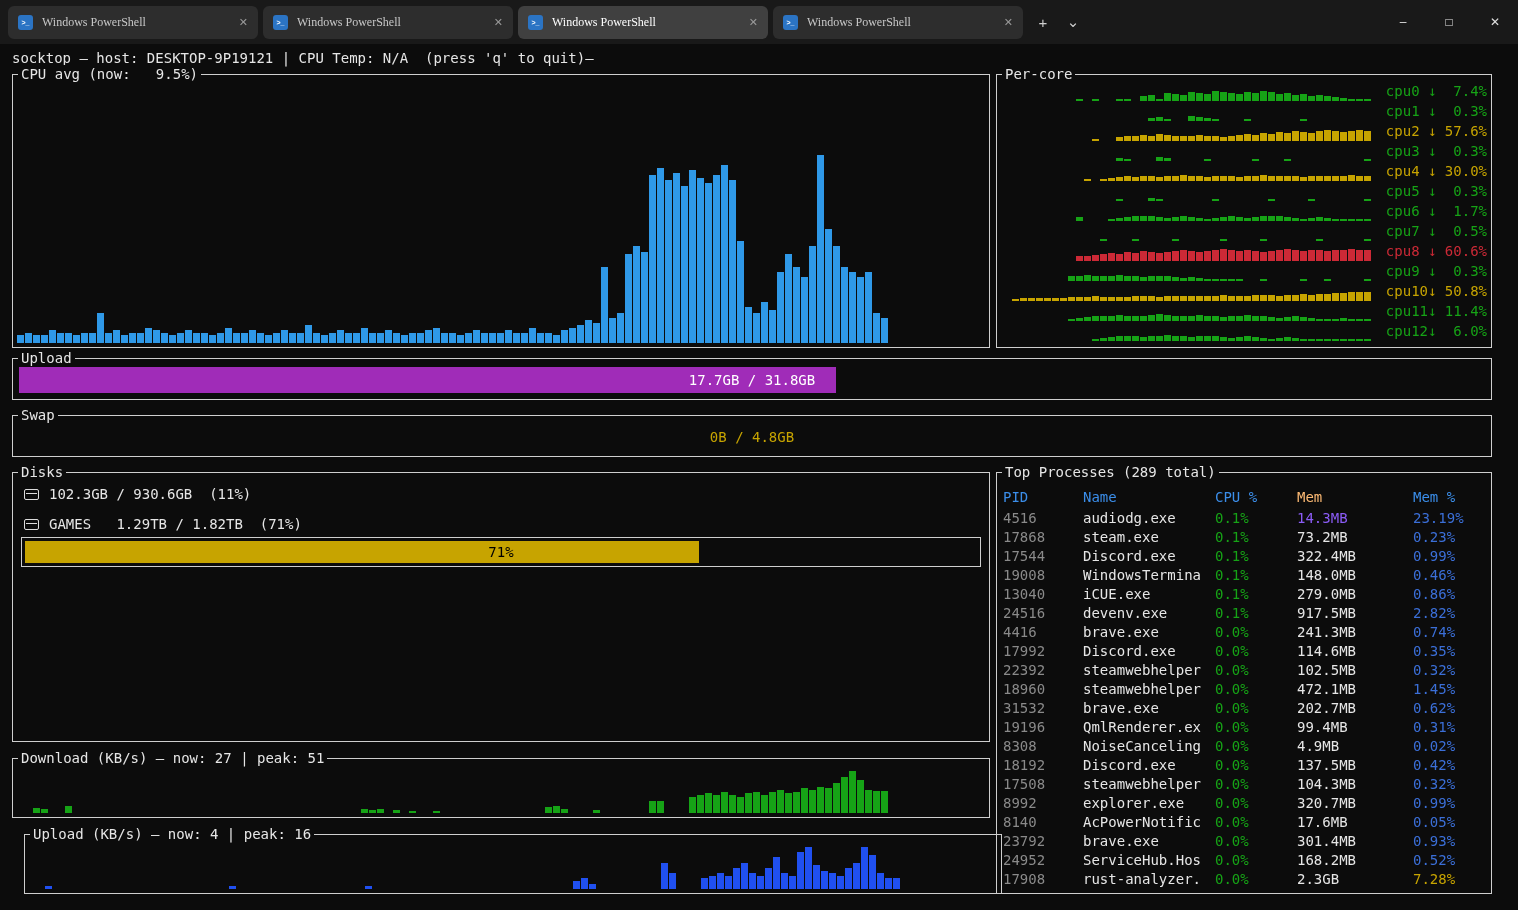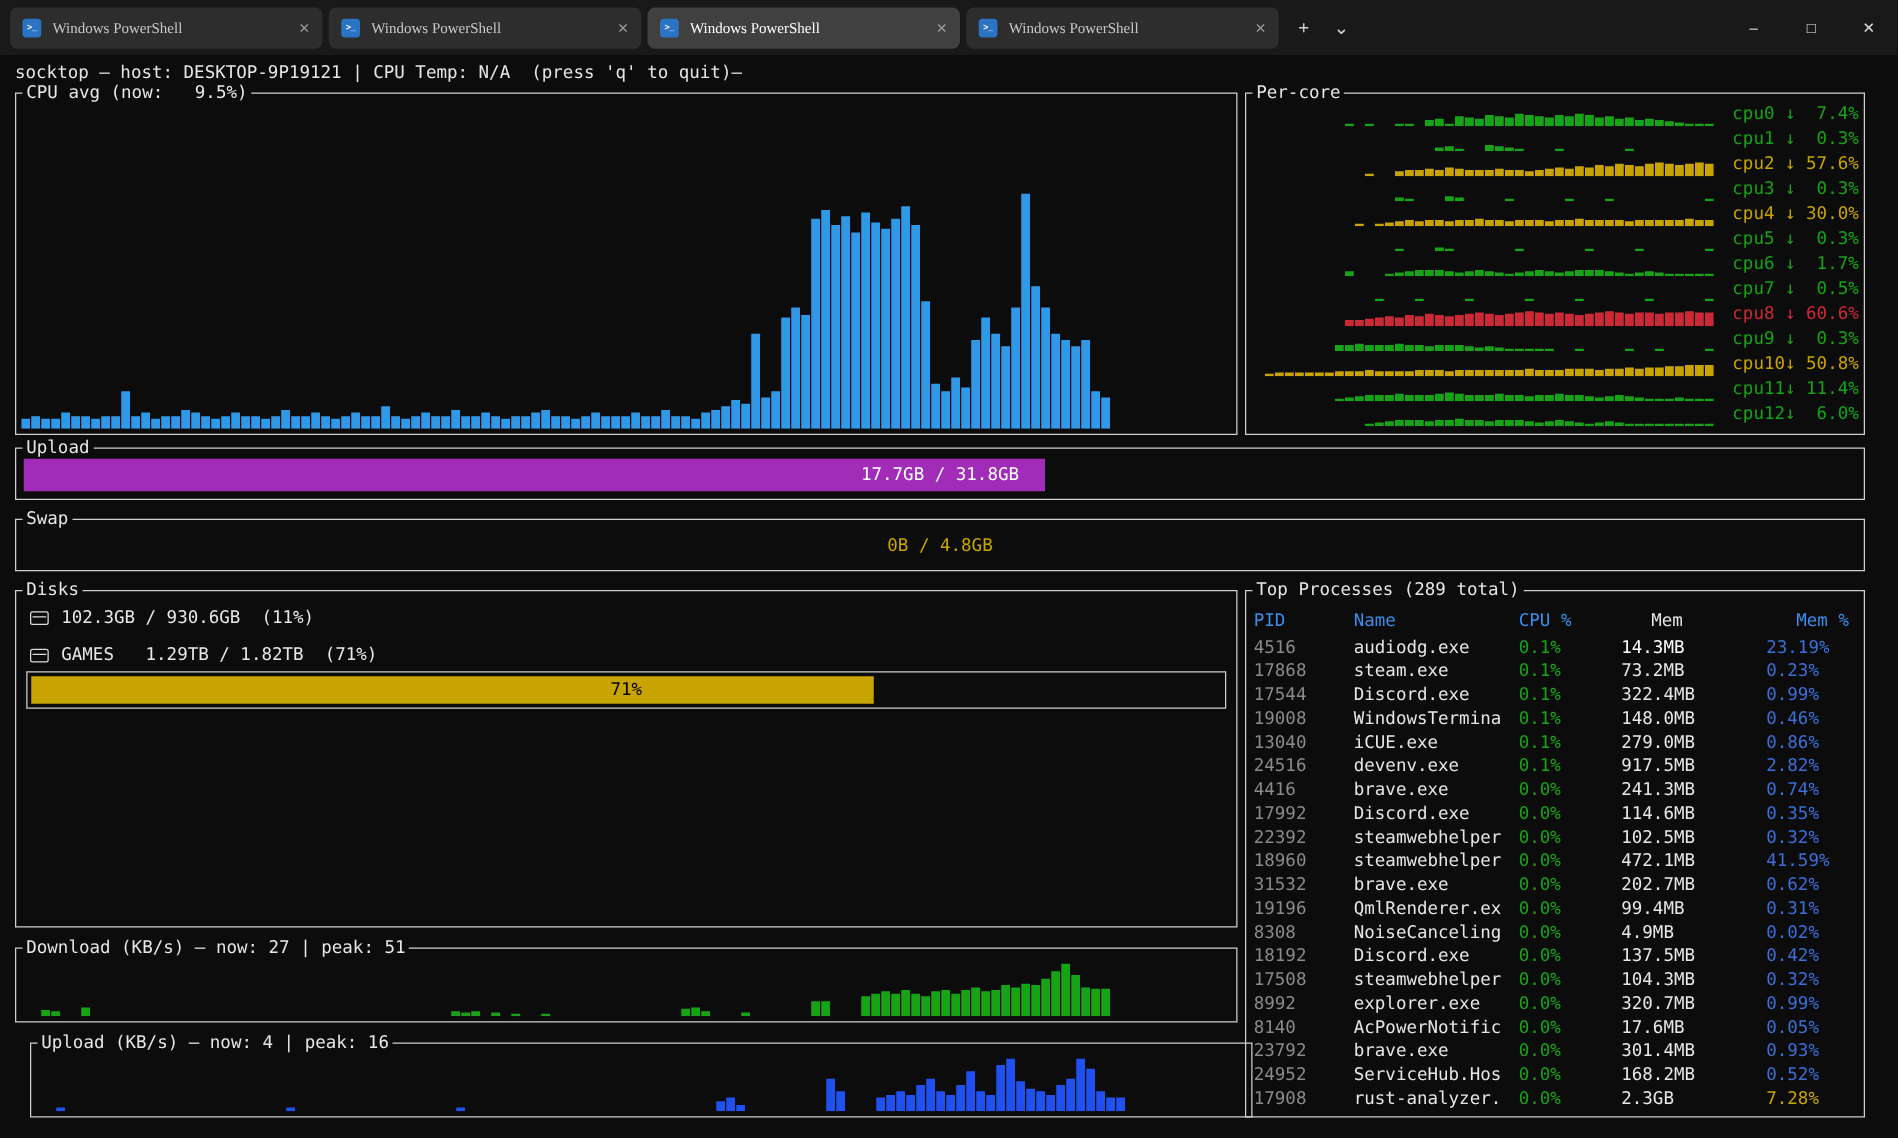--- a/index.html
+++ b/index.html
@@ -1090,34 +1090,34 @@
         </div>
     </div>
 
     <div class="panel" id="procPanel">
       <span class="ptitle">Top Processes (289 total)</span>
       <div class="proc-wrap">
         <div class="prow head" id="procHead">
           <span class="c-pid" style="color: rgb(59, 142, 234);">PID</span>
           <span class="c-name" style="color: rgb(59, 142, 234);">Name</span>
           <span class="c-cpu" style="color: rgb(59, 142, 234);">CPU %</span>
-          <span class="c-mem" style="color: #e5e5e5; margin-left: 24px;">Mem</span>
+          <span class="c-mem" style="color: #fdba74;">Mem</span>
           <span class="c-memp" style="color: rgb(59, 142, 234);">Mem %</span>
         </div>
         <div id="procRows">
-            <div class="prow"><span class="c-pid" style="color: rgb(138, 138, 138);">4516</span><span class="c-name" style="color: rgb(230, 230, 230);">audiodg.exe</span><span class="c-cpu" style="color: rgb(22, 163, 22);">0.1%</span><span class="c-mem" style="color: #ffffff;">14.3MB</span><span class="c-memp" style="color: rgb(59, 111, 216);">23.19%</span></div>
+            <div class="prow"><span class="c-pid" style="color: rgb(138, 138, 138);">4516</span><span class="c-name" style="color: rgb(230, 230, 230);">audiodg.exe</span><span class="c-cpu" style="color: rgb(22, 163, 22);">0.1%</span><span class="c-mem" style="color: #8b5cf6;">14.3MB</span><span class="c-memp" style="color: rgb(59, 111, 216);">23.19%</span></div>
             <div class="prow"><span class="c-pid" style="color: rgb(138, 138, 138);">17868</span><span class="c-name" style="color: rgb(230, 230, 230);">steam.exe</span><span class="c-cpu" style="color: rgb(22, 163, 22);">0.1%</span><span class="c-mem" style="color: rgb(230, 230, 230);">73.2MB</span><span class="c-memp" style="color: rgb(59, 111, 216);">0.23%</span></div>
             <div class="prow"><span class="c-pid" style="color: rgb(138, 138, 138);">17544</span><span class="c-name" style="color: rgb(230, 230, 230);">Discord.exe</span><span class="c-cpu" style="color: rgb(22, 163, 22);">0.1%</span><span class="c-mem" style="color: rgb(230, 230, 230);">322.4MB</span><span class="c-memp" style="color: rgb(59, 111, 216);">0.99%</span></div>
             <div class="prow"><span class="c-pid" style="color: rgb(138, 138, 138);">19008</span><span class="c-name" style="color: rgb(230, 230, 230);">WindowsTermina</span><span class="c-cpu" style="color: rgb(22, 163, 22);">0.1%</span><span class="c-mem" style="color: rgb(230, 230, 230);">148.0MB</span><span class="c-memp" style="color: rgb(59, 111, 216);">0.46%</span></div>
             <div class="prow"><span class="c-pid" style="color: rgb(138, 138, 138);">13040</span><span class="c-name" style="color: rgb(230, 230, 230);">iCUE.exe</span><span class="c-cpu" style="color: rgb(22, 163, 22);">0.1%</span><span class="c-mem" style="color: rgb(230, 230, 230);">279.0MB</span><span class="c-memp" style="color: rgb(59, 111, 216);">0.86%</span></div>
             <div class="prow"><span class="c-pid" style="color: rgb(138, 138, 138);">24516</span><span class="c-name" style="color: rgb(230, 230, 230);">devenv.exe</span><span class="c-cpu" style="color: rgb(22, 163, 22);">0.1%</span><span class="c-mem" style="color: rgb(230, 230, 230);">917.5MB</span><span class="c-memp" style="color: rgb(59, 111, 216);">2.82%</span></div>
             <div class="prow"><span class="c-pid" style="color: rgb(138, 138, 138);">4416</span><span class="c-name" style="color: rgb(230, 230, 230);">brave.exe</span><span class="c-cpu" style="color: rgb(22, 163, 22);">0.0%</span><span class="c-mem" style="color: rgb(230, 230, 230);">241.3MB</span><span class="c-memp" style="color: rgb(59, 111, 216);">0.74%</span></div>
             <div class="prow"><span class="c-pid" style="color: rgb(138, 138, 138);">17992</span><span class="c-name" style="color: rgb(230, 230, 230);">Discord.exe</span><span class="c-cpu" style="color: rgb(22, 163, 22);">0.0%</span><span class="c-mem" style="color: rgb(230, 230, 230);">114.6MB</span><span class="c-memp" style="color: rgb(59, 111, 216);">0.35%</span></div>
             <div class="prow"><span class="c-pid" style="color: rgb(138, 138, 138);">22392</span><span class="c-name" style="color: rgb(230, 230, 230);">steamwebhelper</span><span class="c-cpu" style="color: rgb(22, 163, 22);">0.0%</span><span class="c-mem" style="color: rgb(230, 230, 230);">102.5MB</span><span class="c-memp" style="color: rgb(59, 111, 216);">0.32%</span></div>
-            <div class="prow"><span class="c-pid" style="color: rgb(138, 138, 138);">18960</span><span class="c-name" style="color: rgb(230, 230, 230);">steamwebhelper</span><span class="c-cpu" style="color: rgb(22, 163, 22);">0.0%</span><span class="c-mem" style="color: rgb(230, 230, 230);">472.1MB</span><span class="c-memp" style="color: rgb(59, 111, 216);">41.59%</span></div>
+            <div class="prow"><span class="c-pid" style="color: rgb(138, 138, 138);">18960</span><span class="c-name" style="color: rgb(230, 230, 230);">steamwebhelper</span><span class="c-cpu" style="color: rgb(22, 163, 22);">0.0%</span><span class="c-mem" style="color: rgb(230, 230, 230);">472.1MB</span><span class="c-memp" style="color: rgb(59, 111, 216);">1.45%</span></div>
             <div class="prow"><span class="c-pid" style="color: rgb(138, 138, 138);">31532</span><span class="c-name" style="color: rgb(230, 230, 230);">brave.exe</span><span class="c-cpu" style="color: rgb(22, 163, 22);">0.0%</span><span class="c-mem" style="color: rgb(230, 230, 230);">202.7MB</span><span class="c-memp" style="color: rgb(59, 111, 216);">0.62%</span></div>
             <div class="prow"><span class="c-pid" style="color: rgb(138, 138, 138);">19196</span><span class="c-name" style="color: rgb(230, 230, 230);">QmlRenderer.ex</span><span class="c-cpu" style="color: rgb(22, 163, 22);">0.0%</span><span class="c-mem" style="color: rgb(230, 230, 230);">99.4MB</span><span class="c-memp" style="color: rgb(59, 111, 216);">0.31%</span></div>
             <div class="prow"><span class="c-pid" style="color: rgb(138, 138, 138);">8308</span><span class="c-name" style="color: rgb(230, 230, 230);">NoiseCanceling</span><span class="c-cpu" style="color: rgb(22, 163, 22);">0.0%</span><span class="c-mem" style="color: rgb(230, 230, 230);">4.9MB</span><span class="c-memp" style="color: rgb(59, 111, 216);">0.02%</span></div>
             <div class="prow"><span class="c-pid" style="color: rgb(138, 138, 138);">18192</span><span class="c-name" style="color: rgb(230, 230, 230);">Discord.exe</span><span class="c-cpu" style="color: rgb(22, 163, 22);">0.0%</span><span class="c-mem" style="color: rgb(230, 230, 230);">137.5MB</span><span class="c-memp" style="color: rgb(59, 111, 216);">0.42%</span></div>
             <div class="prow"><span class="c-pid" style="color: rgb(138, 138, 138);">17508</span><span class="c-name" style="color: rgb(230, 230, 230);">steamwebhelper</span><span class="c-cpu" style="color: rgb(22, 163, 22);">0.0%</span><span class="c-mem" style="color: rgb(230, 230, 230);">104.3MB</span><span class="c-memp" style="color: rgb(59, 111, 216);">0.32%</span></div>
             <div class="prow"><span class="c-pid" style="color: rgb(138, 138, 138);">8992</span><span class="c-name" style="color: rgb(230, 230, 230);">explorer.exe</span><span class="c-cpu" style="color: rgb(22, 163, 22);">0.0%</span><span class="c-mem" style="color: rgb(230, 230, 230);">320.7MB</span><span class="c-memp" style="color: rgb(59, 111, 216);">0.99%</span></div>
             <div class="prow"><span class="c-pid" style="color: rgb(138, 138, 138);">8140</span><span class="c-name" style="color: rgb(230, 230, 230);">AcPowerNotific</span><span class="c-cpu" style="color: rgb(22, 163, 22);">0.0%</span><span class="c-mem" style="color: rgb(230, 230, 230);">17.6MB</span><span class="c-memp" style="color: rgb(59, 111, 216);">0.05%</span></div>
             <div class="prow"><span class="c-pid" style="color: rgb(138, 138, 138);">23792</span><span class="c-name" style="color: rgb(230, 230, 230);">brave.exe</span><span class="c-cpu" style="color: rgb(22, 163, 22);">0.0%</span><span class="c-mem" style="color: rgb(230, 230, 230);">301.4MB</span><span class="c-memp" style="color: rgb(59, 111, 216);">0.93%</span></div>
             <div class="prow"><span class="c-pid" style="color: rgb(138, 138, 138);">24952</span><span class="c-name" style="color: rgb(230, 230, 230);">ServiceHub.Hos</span><span class="c-cpu" style="color: rgb(22, 163, 22);">0.0%</span><span class="c-mem" style="color: rgb(230, 230, 230);">168.2MB</span><span class="c-memp" style="color: rgb(59, 111, 216);">0.52%</span></div>
             <div class="prow"><span class="c-pid" style="color: rgb(138, 138, 138);">17908</span><span class="c-name" style="color: rgb(230, 230, 230);">rust-analyzer.</span><span class="c-cpu" style="color: rgb(22, 163, 22);">0.0%</span><span class="c-mem" style="color: rgb(230, 230, 230);">2.3GB</span><span class="c-memp" style="color: rgb(199, 164, 0);">7.28%</span></div>

